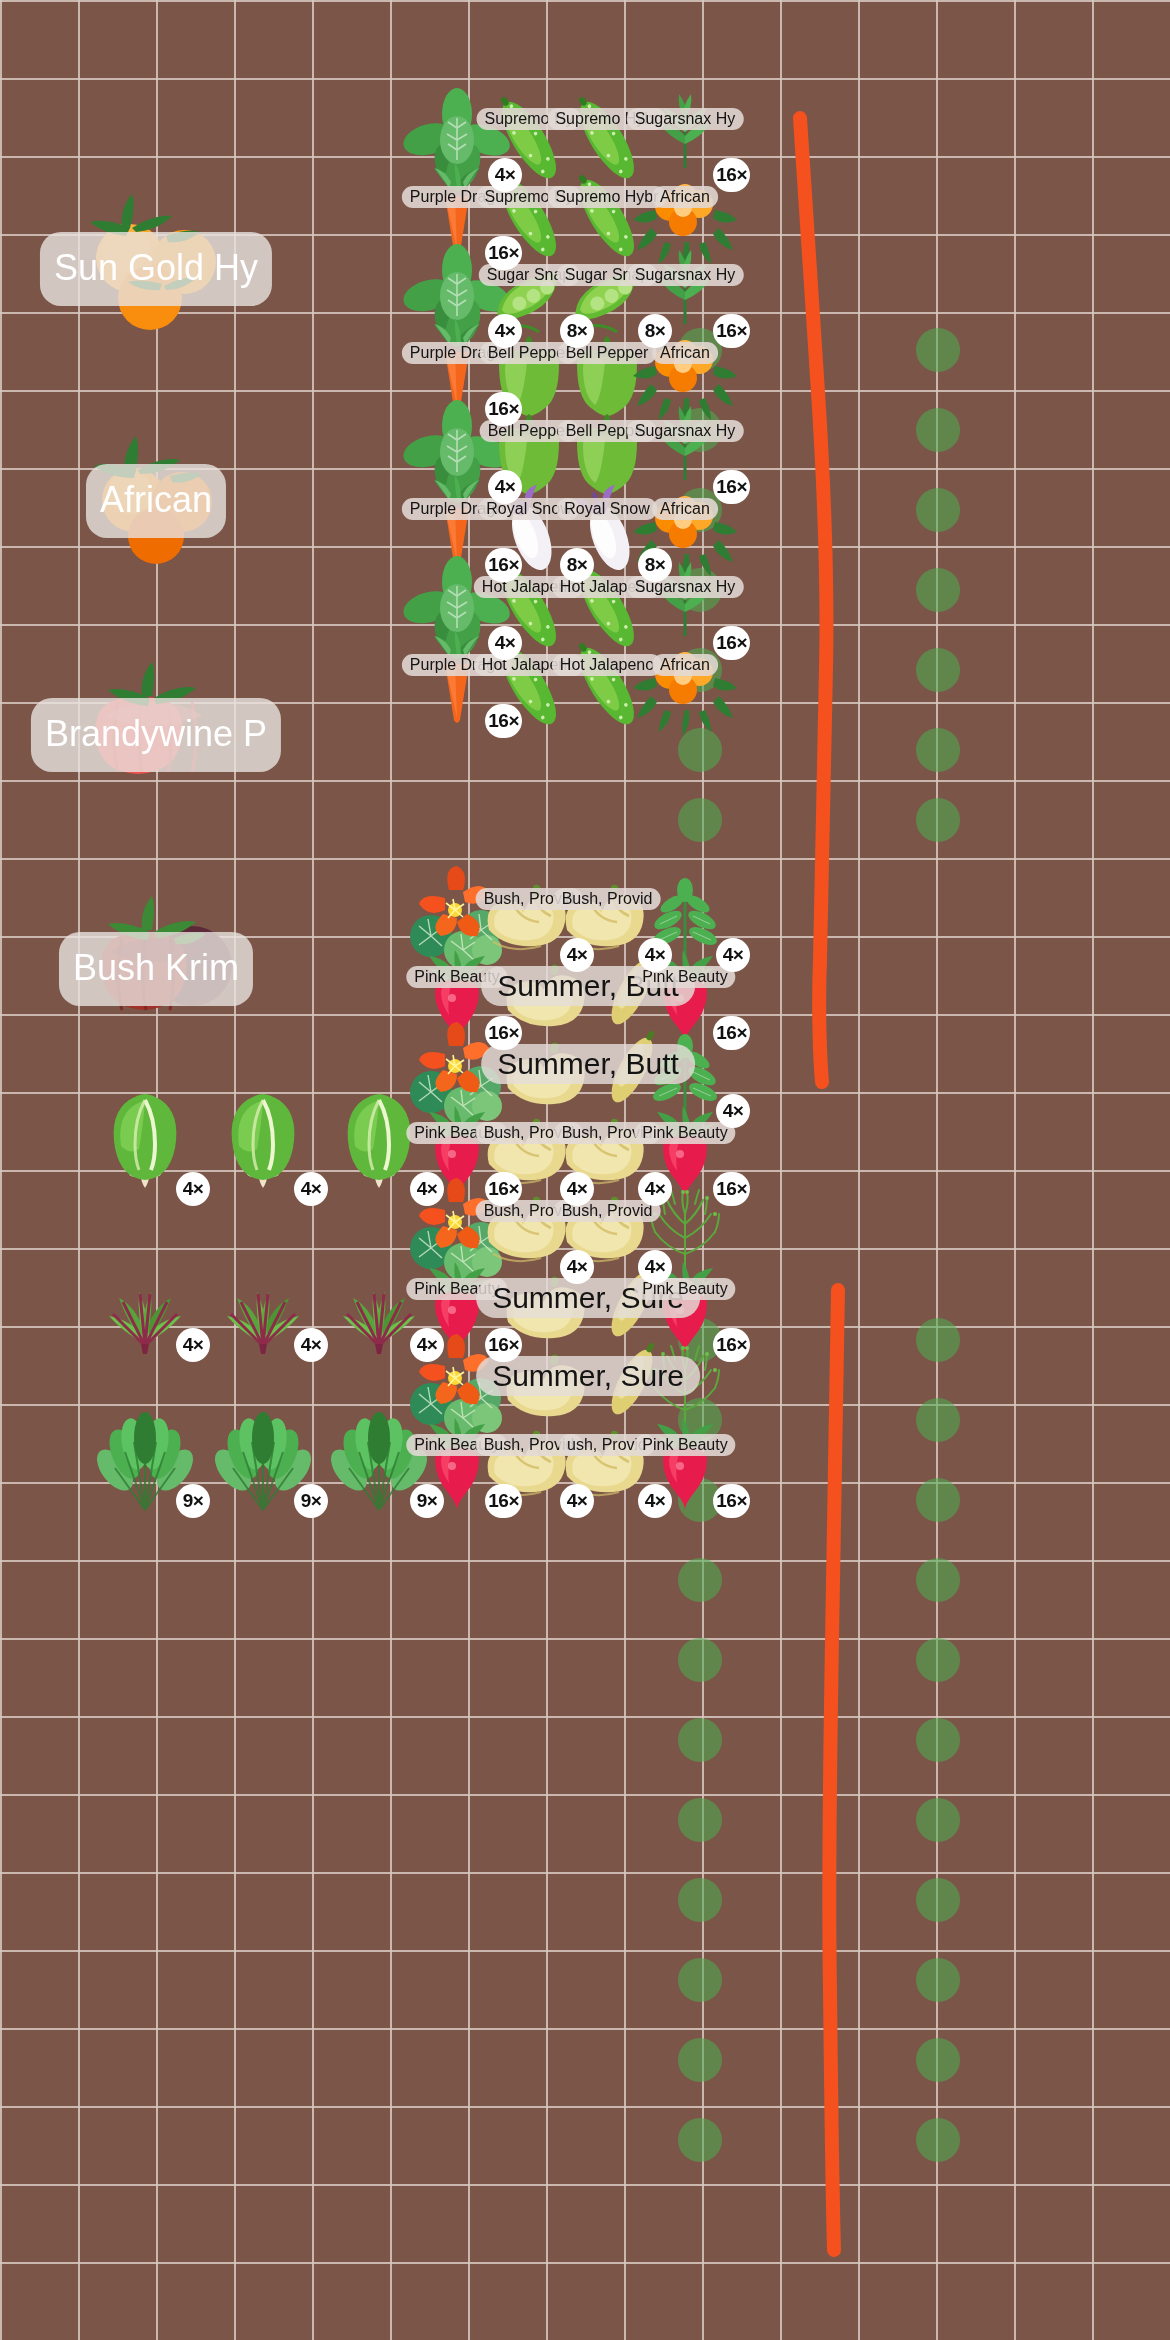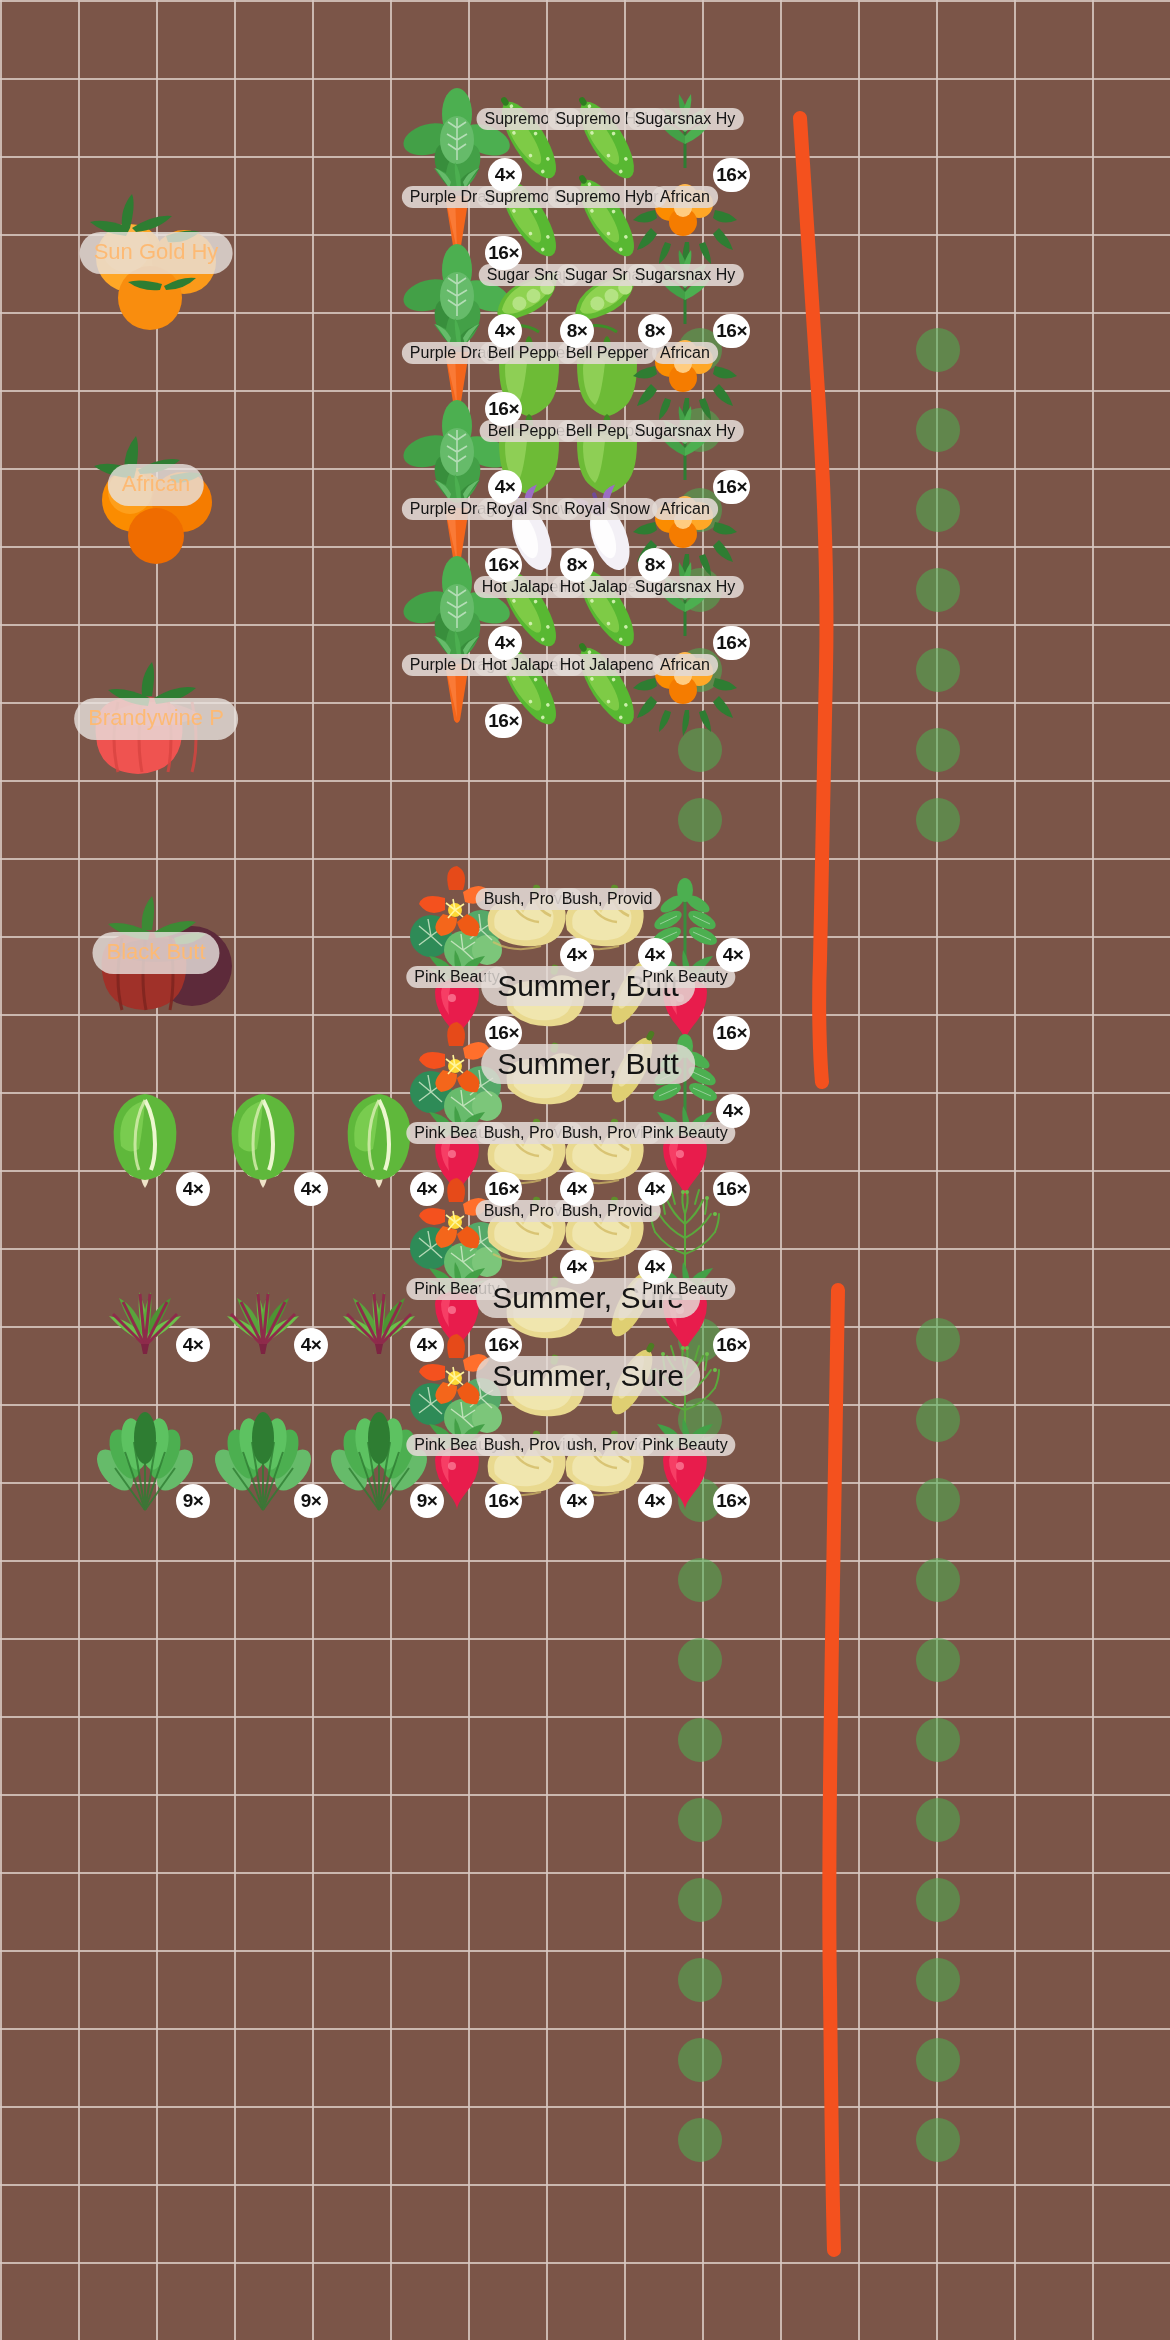--- a/index.html
+++ b/index.html
@@ -54,22 +54,22 @@
   .cell.w2{width:236px;}
   .cell.w2 .art{width:236px;height:118px;}
   .cell.w2 .art svg{width:236px;height:118px;}
 
   
   .tomato{position:absolute;width:180px;height:180px;}
   .tomato svg{width:180px;height:180px;display:block;}
   .tomato .tlabel{
     position:absolute;left:50%;top:64px;transform:translateX(-50%);
     background:rgba(232,226,222,.80);
-    color:#fdba74;font-size:22px;line-height:40px;height:42px;
-    border-radius:21px;padding:0 14px;white-space:nowrap;z-index:7;
+    color:#ffffff;font-size:36px;line-height:40px;height:42px;
+    border-radius:21px;padding:16px 14px;white-space:nowrap;z-index:7;
   }
 
   
   .stroke{position:absolute;left:0;top:0;width:1170px;height:2340px;pointer-events:none;z-index:20;}
 </style>
 </head>
 <body>
 
 <div id="garden">
 
@@ -523,21 +523,21 @@
       <div class="tomato" style="left: 66px; top: 634px;">
         <svg viewBox="0 0 180 180">
           <use href="#t-brandywine"></use>
         </svg>
         <div class="tlabel">Brandywine P</div>
       </div>
       <div class="tomato" style="left: 66px; top: 868px;">
         <svg viewBox="0 0 180 180">
           <use href="#t-blackkrim"></use>
         </svg>
-        <div class="tlabel">Black Butt</div>
+        <div class="tlabel">Bush Krim</div>
       </div>
     </div>
   <div id="plant-layer" style="position:absolute;left:0;top:0;width:1170px;height:2340px;z-index:4">
       <div class="cell" style="left: 398px; top: 78px;">
         <div class="art">
           <svg viewBox="0 0 118 118">
             <use href="#i-basil"></use>
           </svg>
         </div>
         <div class="badge">4×</div>

